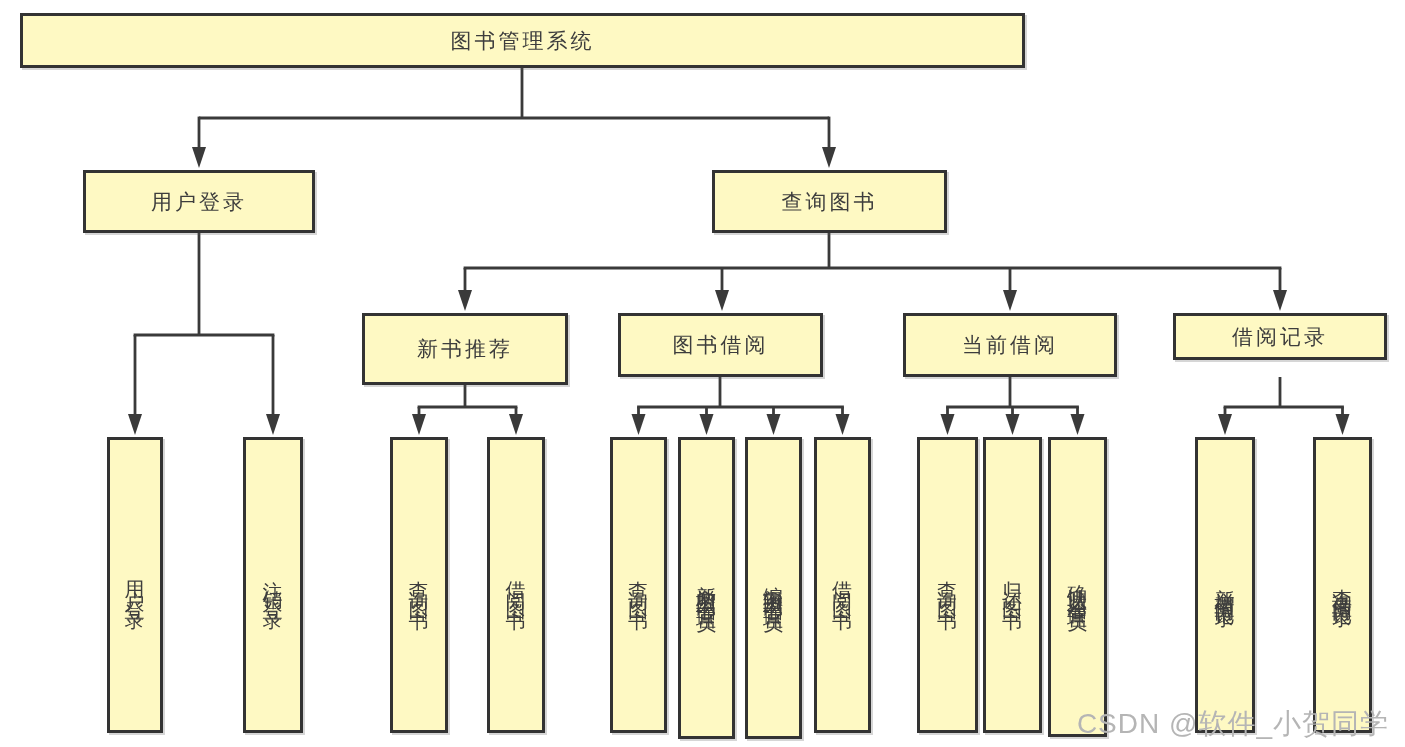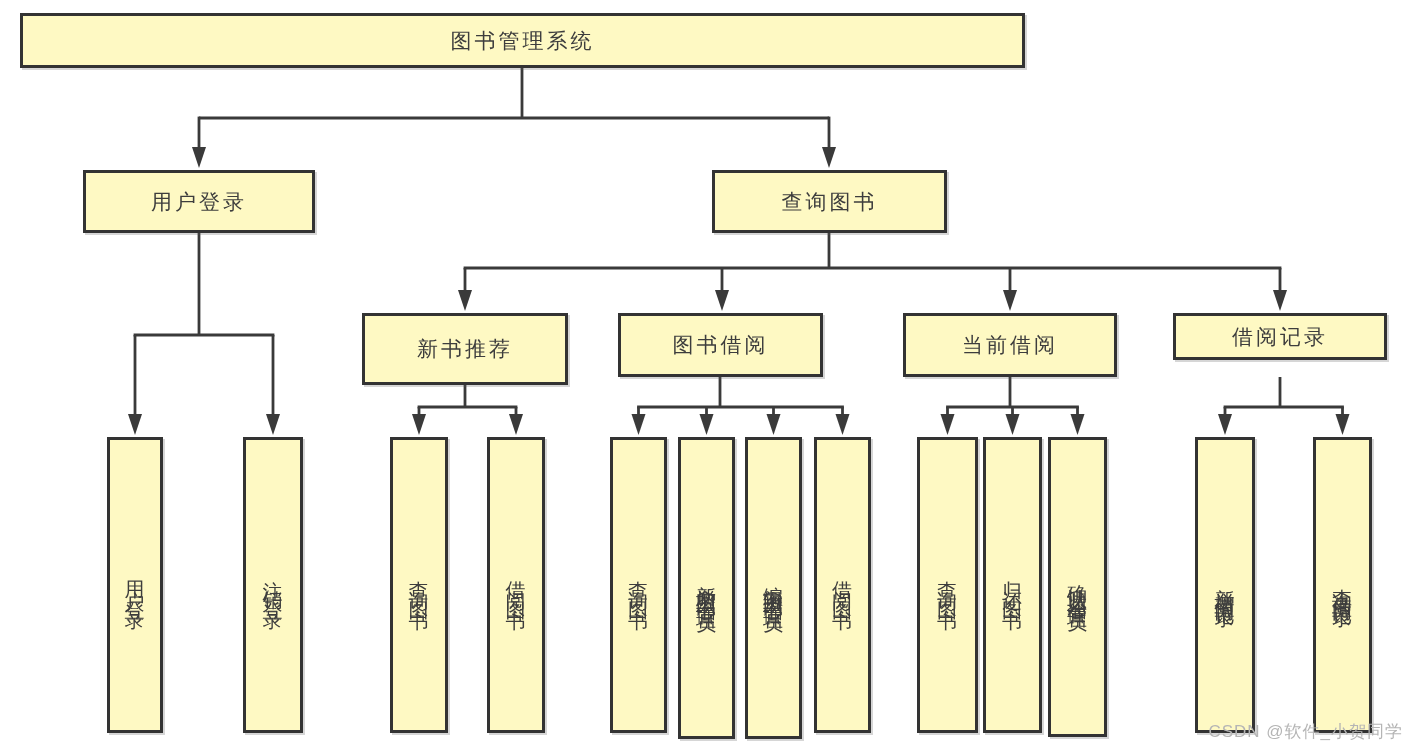--- a/index.html
+++ b/index.html
@@ -21,22 +21,22 @@
     display:flex;align-items:center;justify-content:center;
     color:var(--text);box-shadow:2px 2px 0 rgba(90,90,90,.25);
   }
   .hnode span{font-size:21px;letter-spacing:3px;white-space:nowrap;}
   .vnode span{
     writing-mode:vertical-rl;text-orientation:mixed;
     font-size:20px;letter-spacing:10px;line-height:1;white-space:nowrap;
   }
   .vnode.long span{letter-spacing:4px;}
   .watermark{
-    position:absolute;right:2px;bottom:4px;
-    font-size:17px;color:var(--watermark);letter-spacing:1px;white-space:nowrap;
+    position:absolute;right:16px;bottom:4px;
+    font-size:28px;color:var(--watermark);letter-spacing:1px;white-space:nowrap;
   }
 </style>
 </head>
 <body>
 
 <div class="canvas">
 
   <svg class="wires" xmlns="http://www.w3.org/2000/svg" viewBox="0 0 1405 747">
 
     <line x1="522" y1="68" x2="522" y2="118"></line>

